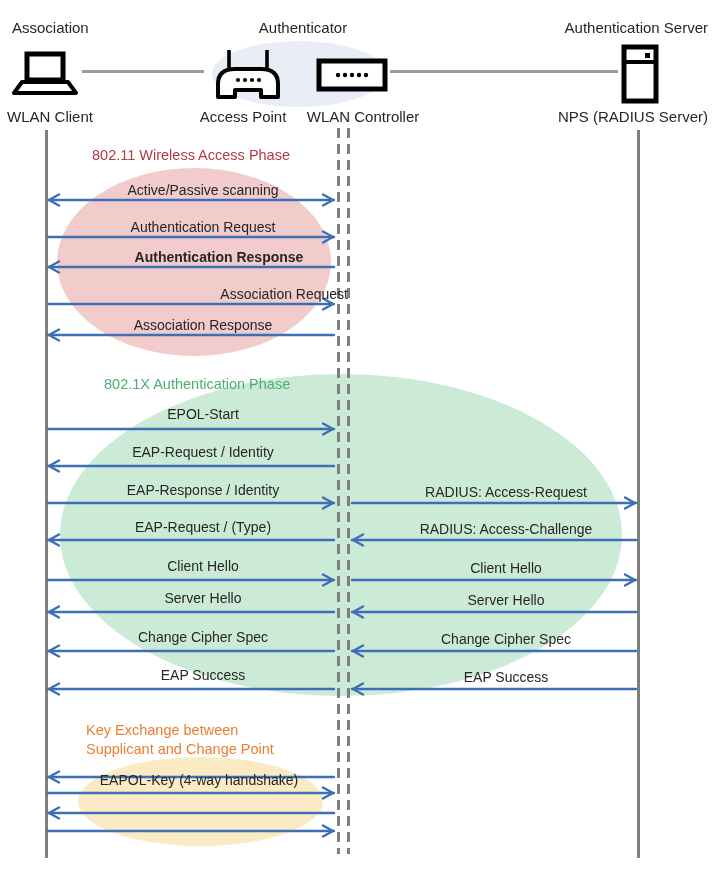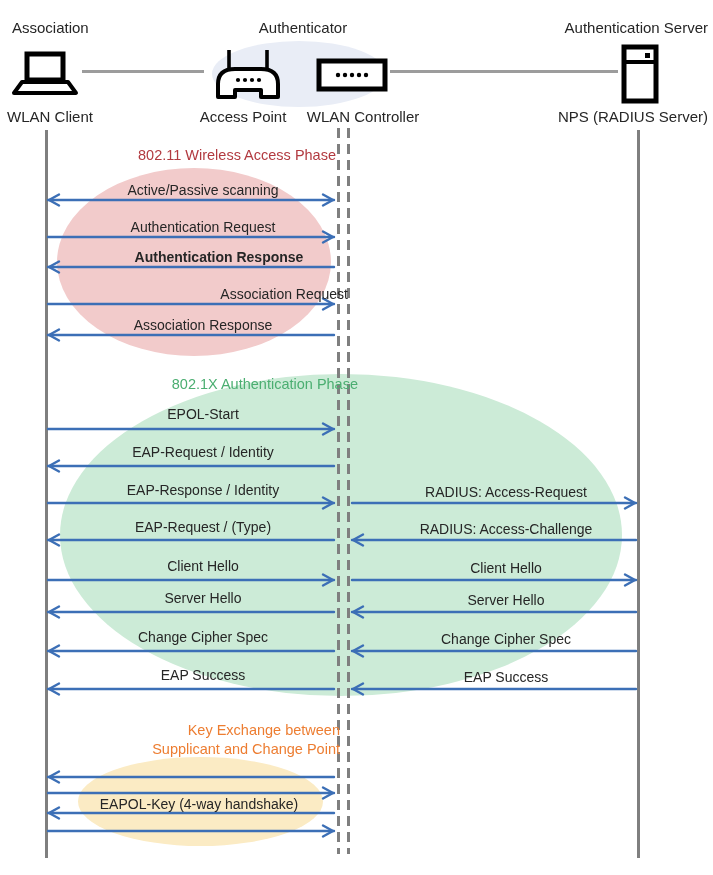--- a/index.html
+++ b/index.html
@@ -6,21 +6,21 @@
   body{width:713px;height:875px;position:relative;font-family:"Liberation Sans",sans-serif;color:var(--text,#262626);}
   #canvas{position:absolute;left:0;top:0;width:713px;height:875px;overflow:hidden;background:#fff;}
   .lbl{position:absolute;font-size:15px;color:var(--text,#262626);white-space:nowrap;z-index:4;}
   .ctr{text-align:center;}
   .ellipse{position:absolute;border-radius:50%;z-index:1;}
   .conn{position:absolute;height:3px;background:var(--connector,#9c9c9c);z-index:0;}
   .icon{position:absolute;z-index:2;}
   .lifeline{position:absolute;width:3px;z-index:2;}
   .solidline{background:var(--lifeline,#7f7f7f);}
   .dashline{background:repeating-linear-gradient(to bottom,var(--lifeline,#7f7f7f) 0 10px,transparent 10px 16px);}
-  .title{position:absolute;text-align:right;font-size:14.5px;white-space:nowrap;z-index:3;}
+  .title{position:absolute;text-align:left;font-size:14.5px;white-space:nowrap;z-index:3;padding-left:46px;}
   #t1{color:var(--p1t,#b23a40);}
   #t2{color:var(--p2t,#4bae71);}
   .t3{color:var(--p3t,#ed7d31);}
   #p1e{background:var(--p1f,#f2cbcb);}
   #p2e{background:var(--p2f,#ccebd7);}
   #p3e{background:var(--p3f,#fbebc4);}
   #authe{background:var(--authf,#e9edf6);}
   .mlabel{position:absolute;text-align:center;font-size:14px;line-height:15px;color:var(--text,#262626);white-space:nowrap;z-index:3;padding-left:12px;}
   .marrow{position:absolute;z-index:3;}
 </style>
@@ -187,19 +187,19 @@
         <path d="M13 2.5 L3 8 L13 13.5" fill="none" stroke="var(--arrow)" stroke-width="2.4" stroke-linecap="round" stroke-linejoin="round"></path>
       </svg>
       <svg width="290" height="16" class="marrow" style="left: 46px; top: 785px;">
         <path d="M2 8 L288 8" fill="none" stroke="var(--arrow)" stroke-width="2.4" stroke-linecap="round" stroke-linejoin="round"></path>
         <path d="M277 2.5 L287 8 L277 13.5" fill="none" stroke="var(--arrow)" stroke-width="2.4" stroke-linecap="round" stroke-linejoin="round"></path>
       </svg>
       <svg width="290" height="16" class="marrow" style="left: 46px; top: 805px;">
         <path d="M2 8 L288 8" fill="none" stroke="var(--arrow)" stroke-width="2.4" stroke-linecap="round" stroke-linejoin="round"></path>
         <path d="M13 2.5 L3 8 L13 13.5" fill="none" stroke="var(--arrow)" stroke-width="2.4" stroke-linecap="round" stroke-linejoin="round"></path>
       </svg>
-      <div class="mlabel" style="left: 46px; width: 282px; top: 797px;">EAPOL-Key (4-way handshake)</div>
+      <div class="mlabel" style="left: 46px; width: 282px; top: 773px;">EAPOL-Key (4-way handshake)</div>
       <svg width="290" height="16" class="marrow" style="left: 46px; top: 823px;">
         <path d="M2 8 L288 8" fill="none" stroke="var(--arrow)" stroke-width="2.4" stroke-linecap="round" stroke-linejoin="round"></path>
         <path d="M277 2.5 L287 8 L277 13.5" fill="none" stroke="var(--arrow)" stroke-width="2.4" stroke-linecap="round" stroke-linejoin="round"></path>
       </svg>
     </div>
 </div>
 
 </body></html>

